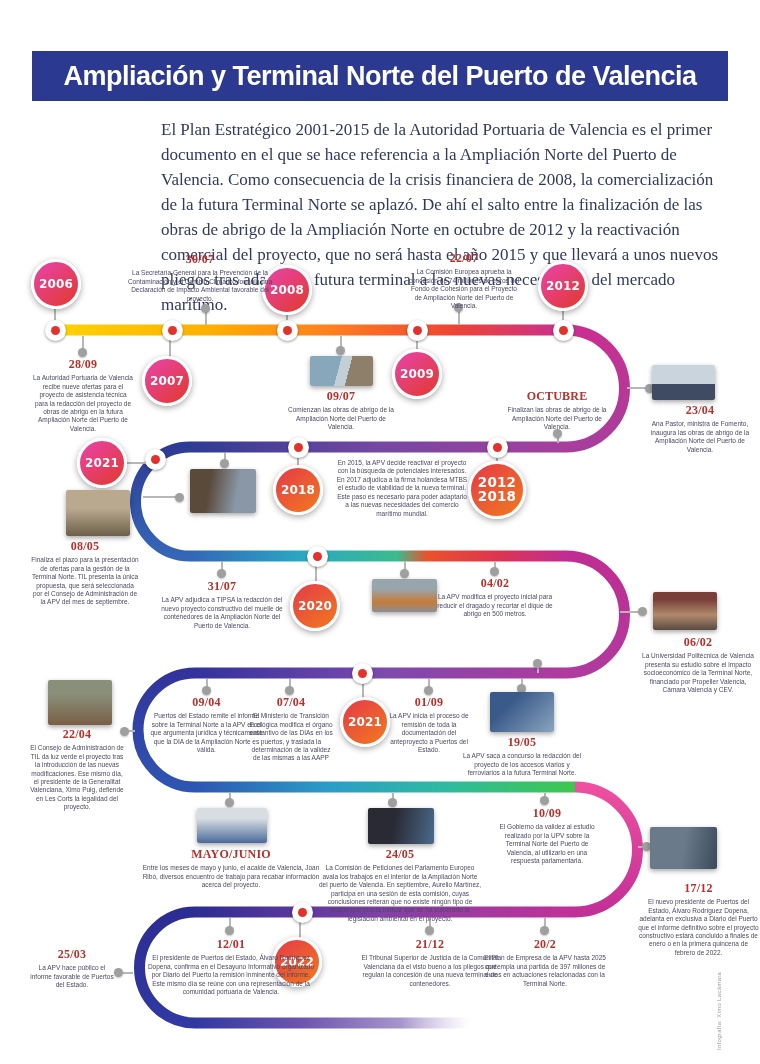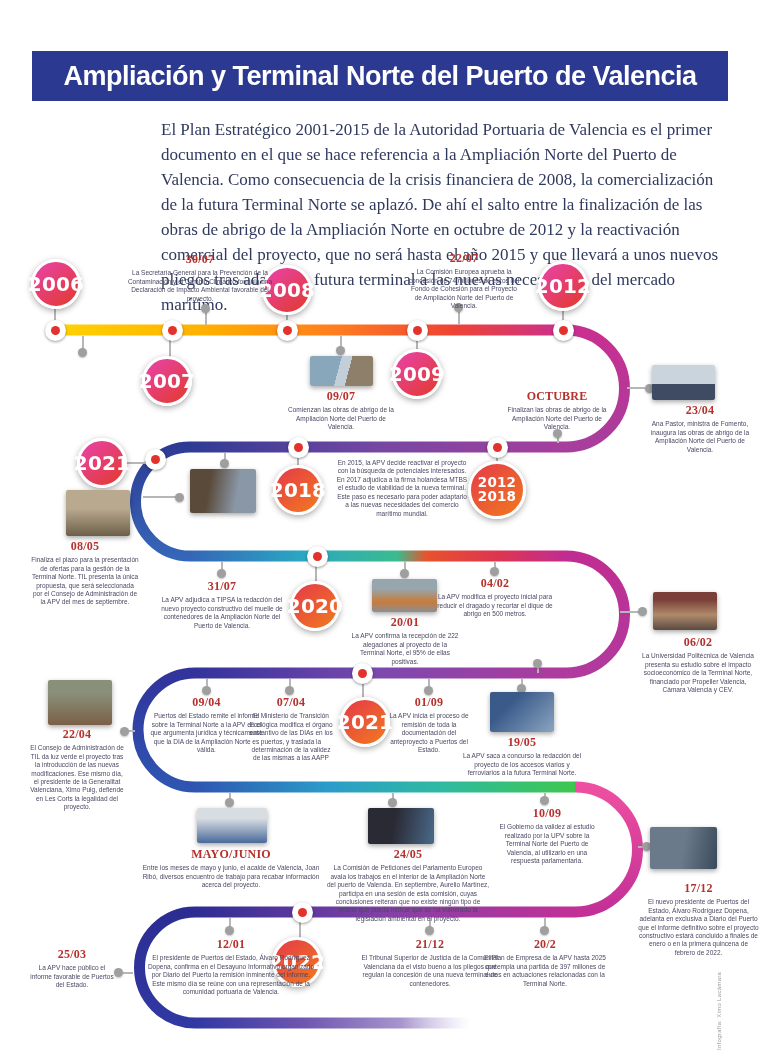--- a/index.html
+++ b/index.html
@@ -28,21 +28,21 @@
   .marker {
     position:absolute; width:21px; height:21px; border-radius:50%; background:#fff;
     box-shadow:0 1px 3px rgba(0,0,0,.4); display:flex; align-items:center; justify-content:center;
   }
   .marker::after { content:""; width:9px; height:9px; border-radius:50%; background:#e3322b; }
   .badge {
     position:absolute; width:50px; height:50px; border-radius:50%;
     border:3px solid #fff; box-shadow:0 2px 6px rgba(0,0,0,.35);
     display:flex; flex-direction:column; align-items:center; justify-content:center;
     color:#fff; font-family:"DejaVu Sans", sans-serif; font-weight:bold;
-    font-size:20px; line-height:1.02; letter-spacing:.2px;
+    font-size:12px; line-height:1.02; letter-spacing:.2px;
   }
   .badge-a { background:linear-gradient(140deg,#e8429f 10%,#e23a31 95%); }
   .badge-b { background:linear-gradient(140deg,#e53a49 0%,#f17a1e 100%); }
   .badge.big { width:58px; height:58px; font-size:13.5px; }
   .photo { position:absolute; box-shadow:0 2px 5px rgba(0,0,0,.35); border-radius:2px; }
   .evt { position:absolute; text-align:center; }
   .evt .date {
     font-weight:bold; font-size:12px; line-height:1.1; color:#b5312c;
     letter-spacing:.2px; margin-bottom:3px;font-family:Liberation Serif, serif;
   }
@@ -269,20 +269,24 @@
   <div class="photo" style="left:66px;top:490px;width:64px;height:46px;background:linear-gradient(180deg,#b8a98f 40%,#6e5f4a 100%)"></div>
   <div class="photo" style="left:190px;top:469px;width:66px;height:44px;background:linear-gradient(100deg,#5a4a3a 30%,#8a97a6 70%)"></div>
   <div class="photo" style="left:372px;top:579px;width:65px;height:33px;background:linear-gradient(180deg,#97a5ad 30%,#c77b3a 70%,#8a8f96 100%)"></div>
   <div class="photo" style="left:653px;top:592px;width:64px;height:38px;background:linear-gradient(180deg,#7a3f38 20%,#b08a6a 60%,#5a4a42 100%)"></div>
   <div class="photo" style="left:48px;top:680px;width:64px;height:45px;background:linear-gradient(180deg,#8a8f7a 30%,#7a5f46 100%)"></div>
   <div class="photo" style="left:490px;top:692px;width:64px;height:40px;background:linear-gradient(135deg,#3a5a8a 30%,#8aa5c0 100%)"></div>
   <div class="photo" style="left:197px;top:808px;width:70px;height:35px;background:linear-gradient(180deg,#d8dde2 30%,#4a6a9a 100%)"></div>
   <div class="photo" style="left:368px;top:808px;width:66px;height:36px;background:linear-gradient(100deg,#2a2a35 40%,#4a6a8a 100%)"></div>
   <div class="photo" style="left:650px;top:827px;width:67px;height:42px;background:linear-gradient(100deg,#6a7a8a 50%,#3a4a5a 100%)"></div>
 
+  <div class="evt" style="left:33px;top:358px;width:100px">
+    <div class="date">28/09</div>
+    <div class="txt">La Autoridad Portuaria de Valencia recibe nueve ofertas para el proyecto de asistencia técnica para la redacción del proyecto de obras de abrigo en la futura Ampliación Norte del Puerto de Valencia.</div>
+  </div>
   <div class="evt" style="left:125px;top:253px;width:150px">
     <div class="date">30/07</div>
     <div class="txt">La Secretaría General para la Prevención de la Contaminación y el Cambio Climático formula una Declaración de Impacto Ambiental favorable del proyecto.</div>
   </div>
   <div class="evt" style="left:286px;top:390px;width:110px">
     <div class="date">09/07</div>
     <div class="txt">Comienzan las obras de abrigo de la Ampliación Norte del Puerto de Valencia.</div>
   </div>
   <div class="evt" style="left:408px;top:252px;width:112px">
     <div class="date">22/07</div>
@@ -298,24 +302,20 @@
   </div>
   <div class="evt" style="left:31px;top:540px;width:108px">
     <div class="date">08/05</div>
     <div class="txt">Finaliza el plazo para la presentación de ofertas para la gestión de la Terminal Norte. TIL presenta la única propuesta, que será seleccionada por el Consejo de Administración de la APV del mes de septiembre.</div>
   </div>
   <div class="note" style="left:336px;top:459px;width:132px">En 2015, la APV decide reactivar el proyecto con la búsqueda de potenciales interesados. En 2017 adjudica a la firma holandesa MTBS el estudio de viabilidad de la nueva terminal. Este paso es necesario para poder adaptarlo a las nuevas necesidades del comercio marítimo mundial.</div>
   <div class="evt" style="left:158px;top:580px;width:128px">
     <div class="date">31/07</div>
     <div class="txt">La APV adjudica a TIPSA la redacción del nuevo proyecto constructivo del muelle de contenedores de la Ampliación Norte del Puerto de Valencia.</div>
   </div>
-  <div class="evt" style="left:350px;top:616px;width:110px">
-    <div class="date">20/01</div>
-    <div class="txt">La APV confirma la recepción de 222 alegaciones al proyecto de la Terminal Norte, el 95% de ellas positivas.</div>
-  </div>
   <div class="evt" style="left:432px;top:577px;width:126px">
     <div class="date">04/02</div>
     <div class="txt">La APV modifica el proyecto inicial para reducir el dragado y recortar el dique de abrigo en 500 metros.</div>
   </div>
   <div class="evt" style="left:638px;top:636px;width:120px">
     <div class="date">06/02</div>
     <div class="txt">La Universidad Politécnica de Valencia presenta su estudio sobre el impacto socioeconómico de la Terminal Norte, financiado por Propeller Valencia, Cámara Valencia y CEV.</div>
   </div>
   <div class="evt" style="left:28px;top:728px;width:98px">
     <div class="date">22/04</div>
@@ -334,21 +334,21 @@
     <div class="txt">La APV inicia el proceso de remisión de toda la documentación del anteproyecto a Puertos del Estado.</div>
   </div>
   <div class="evt" style="left:462px;top:736px;width:120px">
     <div class="date">19/05</div>
     <div class="txt">La APV saca a concurso la redacción del proyecto de los accesos viarios y ferroviarios a la futura Terminal Norte.</div>
   </div>
   <div class="evt" style="left:142px;top:848px;width:178px">
     <div class="date">MAYO/JUNIO</div>
     <div class="txt">Entre los meses de mayo y junio, el acalde de Valencia, Joan Ribó, diversos encuentro de trabajo para recabar información acerca del proyecto.</div>
   </div>
-  <div class="evt" style="left:326px;top:848px;width:164px">
+  <div class="evt" style="left:318px;top:848px;width:164px">
     <div class="date">24/05</div>
     <div class="txt">La Comisión de Peticiones del Parlamento Europeo avala los trabajos en el interior de la Ampliación Norte del puerto de Valencia. En septiembre, Aurelio Martínez, participa en una sesión de esta comisión, cuyas conclusiones reiteran que no existe ningún tipo de indicio que pueda indicar que se ha vulnerado la legislación ambiental en el proyecto.</div>
   </div>
   <div class="evt" style="left:493px;top:807px;width:108px">
     <div class="date">10/09</div>
     <div class="txt">El Gobierno da validez al estudio realizado por la UPV sobre la Terminal Norte del Puerto de Valencia, al utilizarlo en una respuesta parlamentaria.</div>
   </div>
   <div class="evt" style="left:638px;top:882px;width:121px">
     <div class="date">17/12</div>
     <div class="txt">El nuevo presidente de Puertos del Estado, Álvaro Rodríguez Dopena, adelanta en exclusiva a Diario del Puerto que el informe definitivo sobre el proyecto constructivo estará concluido a finales de enero o en la primera quincena de febrero de 2022.</div>

